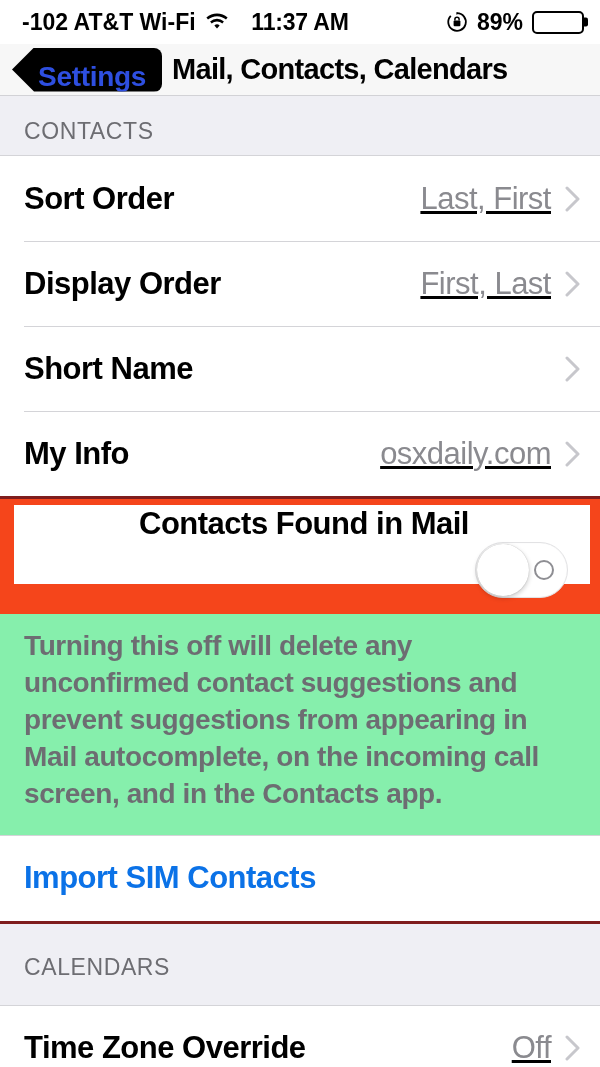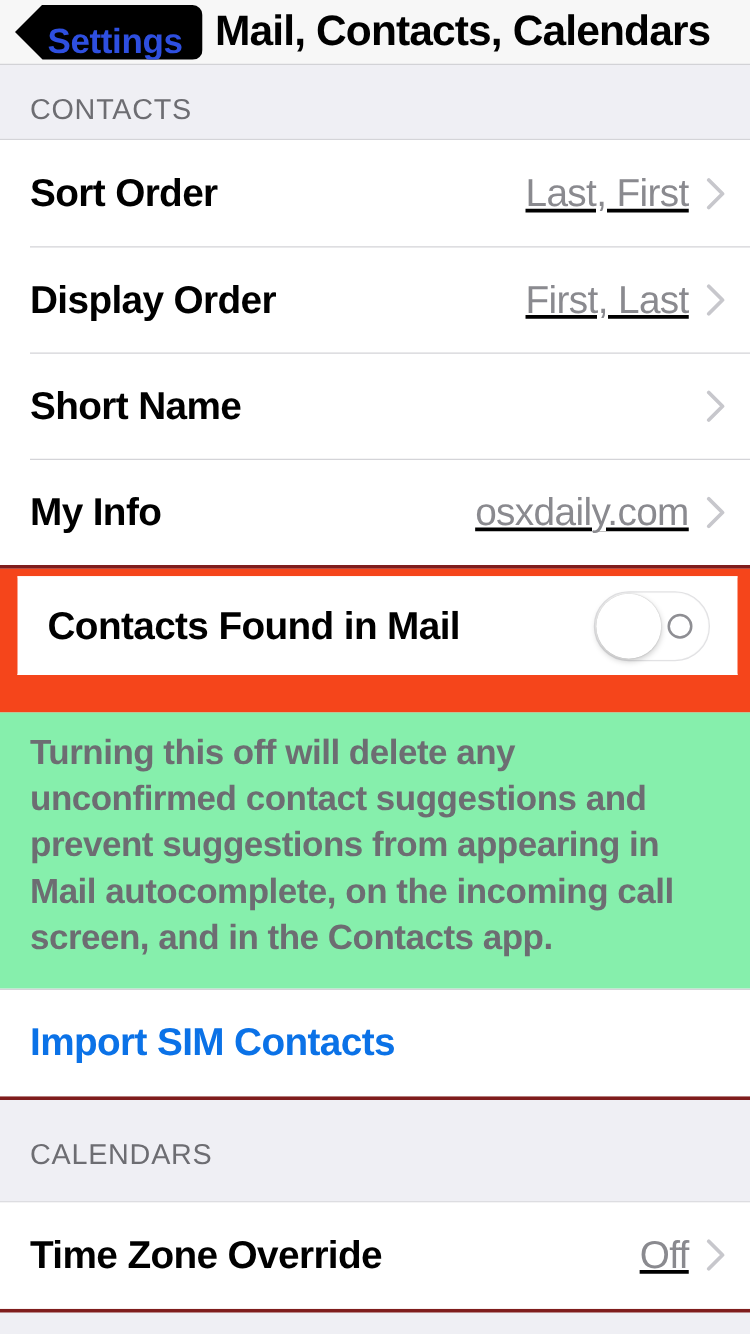--- a/index.html
+++ b/index.html
@@ -48,21 +48,21 @@
     padding:15px 16px 0 26px;
     background:#000000;
     border-radius:0 8px 8px 0;
     clip-path:polygon(0% 50%, 22px 0%, 100% 0%, 100% 100%, 22px 100%);
   }
   .backbtn .label {
     color:#2E4FE0; font-size:28px; font-weight:bold; letter-spacing:-0.3px;
   }
   .navtitle {
     position:absolute; left:172px;
-    font-size:34px; font-weight:bold; color:#000; letter-spacing:-0.7px;
+    font-size:29px; font-weight:bold; color:#000; letter-spacing:-0.7px;
   }
 
   
   .section-header {
     background:#EFEFF4;
     padding:22px 0 10px 24px;
     font-size:23px; color:#6D6D72; letter-spacing:0.6px;
   }
   .section-header.tall { padding-top:30px; padding-bottom:24px; }
 
@@ -88,20 +88,21 @@
   
   .highlight {
     background:#F5451B;
     padding:6px 0 30px 0;
   }
   .highlight .row {
     border-top:1px solid #fff;
     border-bottom:1px solid #fff;
     margin:0 10px 0 14px;
     height:79px;
+    flex-direction:column;
   }
 
   
   .toggle {
     width:93px; height:56px; border-radius:28px;
     background:#FFFFFF; border:1.5px solid #E2E2E4;
     position:relative; box-shadow:inset 0 0 1px rgba(0,0,0,0.08);
     margin-right:2px;
   }
   .toggle .knob {
@@ -122,20 +123,41 @@
     padding:14px 24px 22px 24px;
     font-size:28px; line-height:1.32;
     color:#6D6D72; letter-spacing:-0.4px; font-weight:bold;
   }
 </style>
 </head>
 <body>
 
 <div class="screen">
 
+  <div class="statusbar">
+    <div class="sb-left">
+      <span>-102 AT&amp;T Wi-Fi</span>
+      <svg class="wifi-icon" viewBox="0 0 24 18">
+        <path d="M12 15.6l2.6-3.2a4.1 4.1 0 0 0-5.2 0z" fill="#000"></path>
+        <path d="M12 8.4c2 0 3.9.7 5.3 2l1.6-2a10.6 10.6 0 0 0-13.8 0l1.6 2c1.4-1.3 3.3-2 5.3-2z" fill="#000"></path>
+        <path d="M12 3.2c3.4 0 6.6 1.3 9 3.4l1.6-2A16 16 0 0 0 12 .6 16 16 0 0 0 1.4 4.6l1.6 2c2.4-2.1 5.6-3.4 9-3.4z" fill="#000"></path>
+      </svg>
+    </div>
+    <div class="sb-center">11:37 AM</div>
+    <div class="sb-right">
+      <svg class="rotlock-icon" viewBox="0 0 22 22">
+        <path d="M11 2.2a8.8 8.8 0 1 1-6.2 2.6" fill="none" stroke="#000" stroke-width="1.8"></path>
+        <path d="M10.4 1l2.6 1.4-2.6 1.4z" fill="#000"></path>
+        <rect x="7.6" y="9.6" width="6.8" height="5.6" rx="1" fill="#000"></rect>
+        <path d="M8.9 9.6V8.3a2.1 2.1 0 0 1 4.2 0v1.3" fill="none" stroke="#000" stroke-width="1.5"></path>
+      </svg>
+      <span>89%</span>
+      <span class="battery"><span class="fill" style="width: 89%;"></span></span>
+    </div>
+  </div>
 
   <div class="navbar">
     <div class="backbtn">
       <span class="label">Settings</span>
     </div>
     <div class="navtitle">Mail, Contacts, Calendars</div>
   </div>
 
   <div class="section-header">CONTACTS</div>
 

